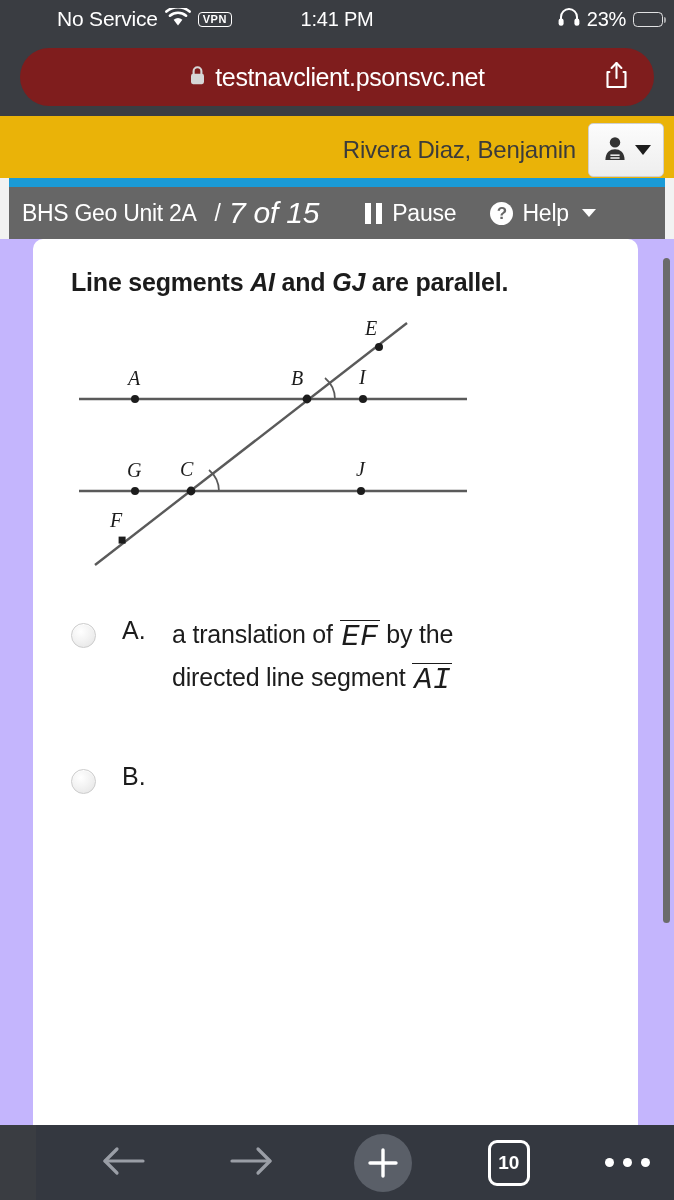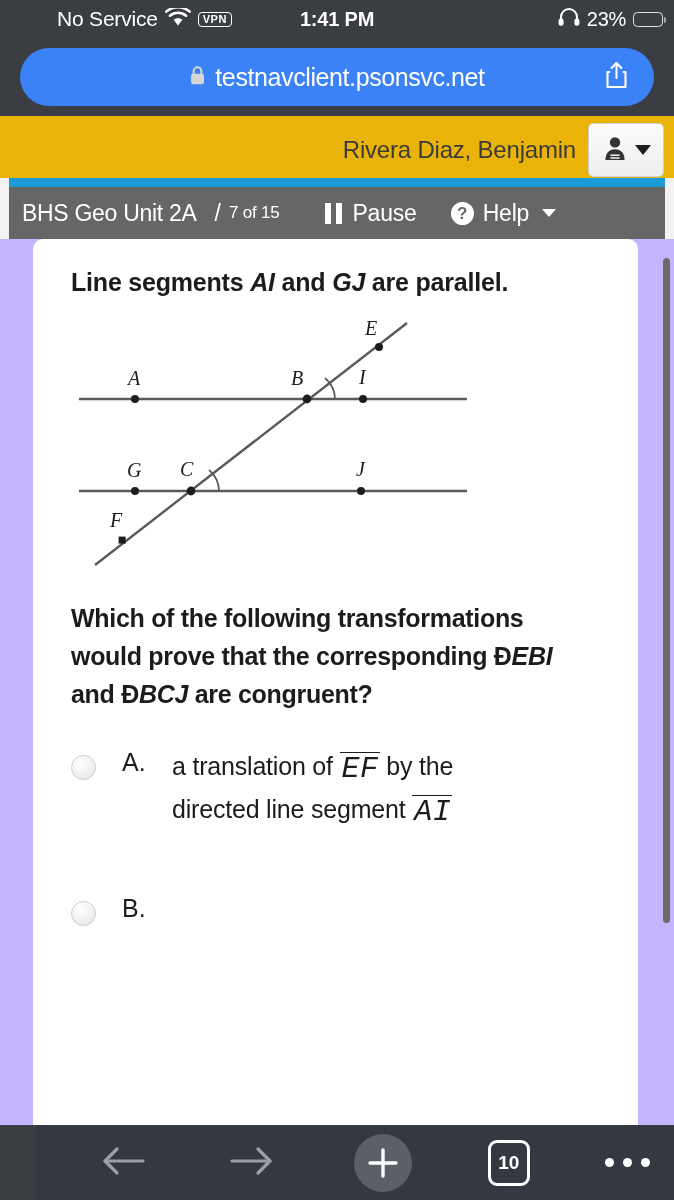--- a/index.html
+++ b/index.html
@@ -29,21 +29,21 @@
   }
   .status-carrier { font-size: 21px; letter-spacing: -0.2px; margin-left: 44px; }
   .wifi-icon { display: block; }
   .vpn-badge {
     font-size: 11px; font-weight: 700; letter-spacing: 0.5px;
     border: 1.7px solid #fff; border-radius: 4px;
     padding: 1px 4px 1px 4px; line-height: 11px;
   }
   .status-center {
     position: absolute; left: 0; right: 0; text-align: center;
-    font-size: 20px; font-weight: 700; letter-spacing: -0.2px;
+    font-size: 20px; font-weight: 400; letter-spacing: -0.2px;
   }
   .status-right {
     margin-left: auto; display: flex; align-items: center;
     gap: 7px; padding-right: 11px; position: relative; z-index: 2;
   }
   .battery-pct { font-size: 20px; letter-spacing: -0.3px; }
   .battery {
     position: relative; width: 30px; height: 15px;
     border: 1.8px solid rgba(255,255,255,0.85);
     border-radius: 4.5px; padding: 1.6px;
@@ -58,21 +58,21 @@
   
   .url-bar-wrap {
     position: absolute; top: 38px; left: 0;
     width: 674px; height: 78px;
     background: #3a3d42;
     display: flex; align-items: center;
   }
   .url-pill {
     position: relative;
     margin-left: 20px; width: 634px; height: 58px;
-    background: #3b82f6; border-radius: 29px;
+    background: #7f1d1d; border-radius: 29px;
     display: flex; align-items: center; justify-content: center;
   }
   .lock-icon { margin-right: 9px; }
   .url-text {
     color: #ffffff; font-size: 25px; letter-spacing: -0.4px;
   }
   .share-icon {
     position: absolute; right: 26px; top: 50%; transform: translateY(-50%);
   }
 
@@ -119,21 +119,21 @@
   .exam-toolbar {
     height: 52px; background: #666666;
     margin: 0 9px;
     display: flex; align-items: center;
     color: #ffffff;
   }
   .unit-title {
     font-size: 23px; padding-left: 13px; letter-spacing: -0.3px; text-align: right;
   }
   .progress-sep { font-size: 23px; padding: 0 8px 0 18px; color: #ffffff; }
-  .progress-count { font-size: 17px; letter-spacing: -0.2px; }
+  .progress-count { font-size: 30px; letter-spacing: -0.2px; font-style: italic; }
   .pause-btn {
     display: flex; align-items: center; gap: 10px;
     margin-left: 32px;
     padding-left: 14px;
   }
   .pause-glyph { display: flex; gap: 5px; }
   .pause-glyph i { display: block; width: 6px; height: 21px; background: #fff; }
   .pause-label { font-size: 23px; letter-spacing: -0.2px; }
   .help-btn {
     display: flex; align-items: center; gap: 9px;
@@ -379,23 +379,20 @@
             <text x="224" y="70" font-family="Liberation Serif, serif" font-style="italic" font-size="20" fill="#1c1c1c">B</text>
             <text x="292" y="69" font-family="Liberation Serif, serif" font-style="italic" font-size="20" fill="#1c1c1c">I</text>
             <text x="298" y="20" font-family="Liberation Serif, serif" font-style="italic" font-size="20" fill="#1c1c1c">E</text>
             <text x="60" y="162" font-family="Liberation Serif, serif" font-style="italic" font-size="20" fill="#1c1c1c">G</text>
             <text x="113" y="161" font-family="Liberation Serif, serif" font-style="italic" font-size="20" fill="#1c1c1c">C</text>
             <text x="289" y="161" font-family="Liberation Serif, serif" font-style="italic" font-size="20" fill="#1c1c1c">J</text>
             <text x="43" y="212" font-family="Liberation Serif, serif" font-style="italic" font-size="20" fill="#1c1c1c">F</text>
           </svg>
         </div>
 
-        <div class="q-prompt">
-          <span>Which of the following transformations would prove that the corresponding Ð</span><i>EBI</i><span> and Ð</span><i>BCJ</i><span> are congruent?</span>
-        </div>
 
         <div class="options">
 
           <div class="option">
             <span class="radio"></span>
             <span class="opt-letter">A.</span>
             <span class="opt-text">
               <span>a translation of </span><span class="mathseg">EF</span><span> by the</span><br>
               <span>directed line segment </span><span class="mathseg">AI</span>
             </span>

